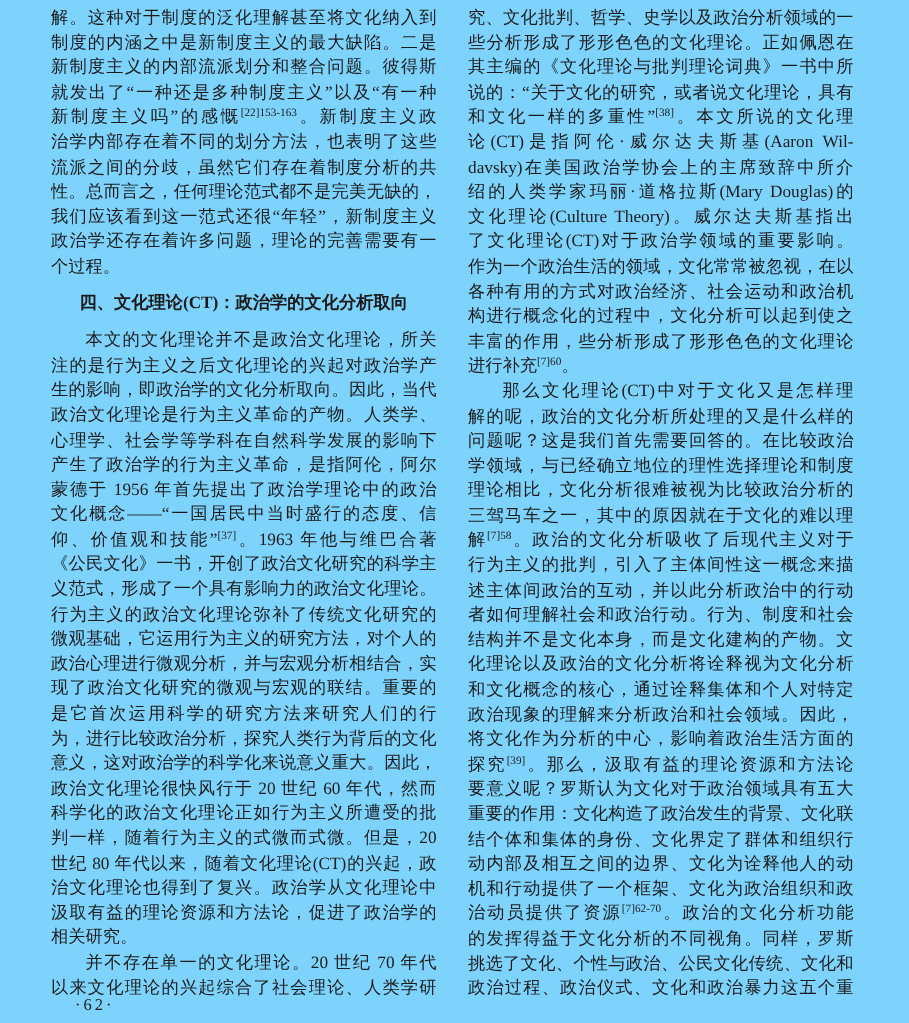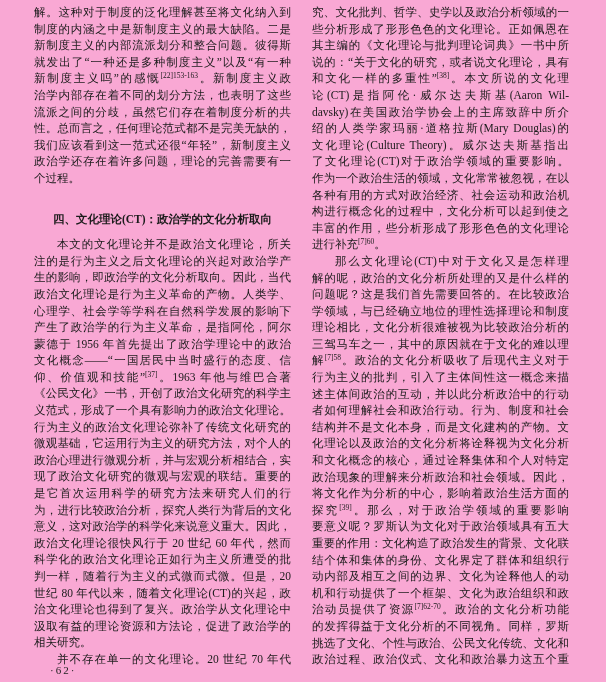--- a/index.html
+++ b/index.html
@@ -4,21 +4,21 @@
 <style>
   html, body {
     margin: 0;
     padding: 0;
     background: #ffffff;
   }
   .page {
     position: relative;
     width: 606px;
     height: 682px;
-    background: #f9a8d4;
+    background: #7dd3fc;
     overflow: hidden;
     font-family: "Liberation Serif", "DejaVu Serif", serif;
     color: #1b1b1b;
   }
   .col {
     position: absolute;
     top: 4px;
     width: 257px;
     height: 664px;
     font-size: 11.5px;
@@ -37,21 +37,21 @@
     text-align-last: auto;
     font-family: Liberation Serif, serif;
   }
   .line.indent {
     text-indent: 2em;
   }
   .line.heading {
     font-weight: bold;
     text-align: center;
     text-align-last: center;
-    margin: 24px 0 9px 0;
+    margin: 7px 0 9px 0;
   }
   sup {
     font-size: 7.5px;
     line-height: 0;
     vertical-align: 4px;
   }
   .pageno {
     position: absolute;
     left: 50px;
     top: 664px;
@@ -129,21 +129,21 @@
       <div class="line"><span>三驾马车之一，其中的原因就在于文化的难以理</span></div>
       <div class="line"><span>解</span><sup>[7]58</sup><span>。政治的文化分析吸收了后现代主义对于</span></div>
       <div class="line"><span>行为主义的批判，引入了主体间性这一概念来描</span></div>
       <div class="line"><span>述主体间政治的互动，并以此分析政治中的行动</span></div>
       <div class="line"><span>者如何理解社会和政治行动。行为、制度和社会</span></div>
       <div class="line"><span>结构并不是文化本身，而是文化建构的产物。文</span></div>
       <div class="line"><span>化理论以及政治的文化分析将诠释视为文化分析</span></div>
       <div class="line"><span>和文化概念的核心，通过诠释集体和个人对特定</span></div>
       <div class="line"><span>政治现象的理解来分析政治和社会领域。因此，</span></div>
       <div class="line"><span>将文化作为分析的中心，影响着政治生活方面的</span></div>
-      <div class="line"><span>探究</span><sup>[39]</sup><span>。那么，对于政治学领域的重要影响</span></div>
+      <div class="line"><span>探究</span><sup>[39]</sup><span>。那么，汲取有益的理论资源和方法论</span></div>
       <div class="line"><span>要意义呢？罗斯认为文化对于政治领域具有五大</span></div>
       <div class="line"><span>重要的作用：文化构造了政治发生的背景、文化联</span></div>
       <div class="line"><span>结个体和集体的身份、文化界定了群体和组织行</span></div>
       <div class="line"><span>动内部及相互之间的边界、文化为诠释他人的动</span></div>
       <div class="line"><span>机和行动提供了一个框架、文化为政治组织和政</span></div>
       <div class="line"><span>治动员提供了资源</span><sup>[7]62-70</sup><span>。政治的文化分析功能</span></div>
       <div class="line"><span>的发挥得益于文化分析的不同视角。同样，罗斯</span></div>
       <div class="line"><span>挑选了文化、个性与政治、公民文化传统、文化和</span></div>
       <div class="line"><span>政治过程、政治仪式、文化和政治暴力这五个重</span></div>
     </div>

